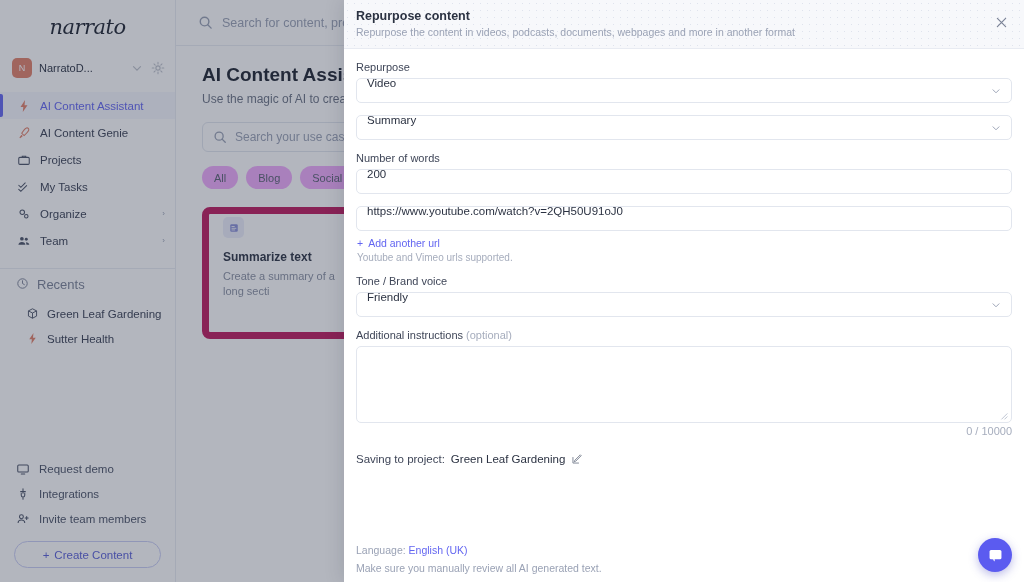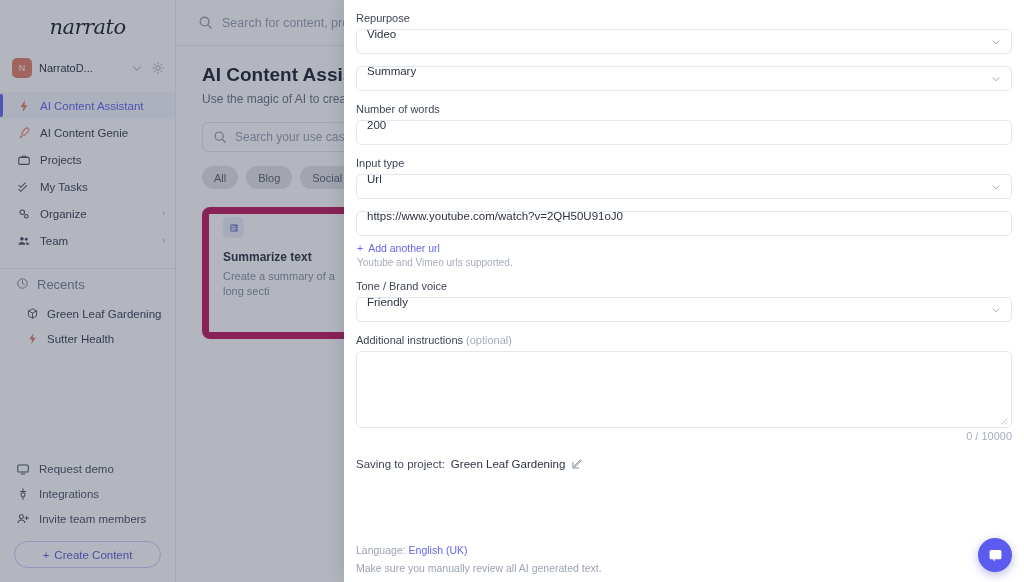--- a/index.html
+++ b/index.html
@@ -85,21 +85,21 @@
   .main-pad { padding: 18px 26px; }
   .page-title { font-size: 19px; font-weight: bold; color: #1d2330; margin: 0 0 6px; }
   .page-sub { font-size: 12px; color: #6b7384; margin: 0 0 16px; }
   .usecase-search {
     height: 30px; width: 300px; border: 1px solid #e2e6ee; border-radius: 6px;
     display: flex; align-items: center; gap: 8px; padding: 0 10px;
     color: #9aa2b5; font-size: 12px; margin-bottom: 14px;
   }
   .chips { display: flex; gap: 8px; margin-bottom: 18px; }
   .chip {
-    height: 23px; border-radius: 12px; background: #e5e5e5; color: #5a6173;
+    height: 23px; border-radius: 12px; background: #f0abfc; color: #5a6173;
     font-size: 11px; display: flex; align-items: center; padding: 0 12px;
   }
   .chip.sel { background: #6366f1; color: #fff; }
   .cards { display: flex; gap: 14px; }
   .card {
     width: 172px; height: 132px; border: 7px solid #be185d; border-radius: 8px;
     padding: 3px 14px;
   }
   .card-ico { width: 21px; height: 21px; border-radius: 5px; background: #eceefb; display: flex; align-items: center; justify-content: center; margin-bottom: 12px; }
   .card-title { font-size: 12px; font-weight: bold; color: #2b3242; margin-bottom: 5px; }
@@ -368,20 +368,29 @@
           </div>
         </div>
       </div>
     </div>
   </div>
 
   <div class="dim"></div>
 
   <div class="modal">
 
+    <div class="modal-head">
+      <div class="modal-title">Repurpose content</div>
+      <div class="modal-sub">Repurpose the content in videos, podcasts, documents, webpages and more in another format</div>
+      <div class="close-btn">
+        <svg viewBox="0 0 16 16" width="15" height="15">
+            <path d="M3.6 3.6l8.8 8.8M12.4 3.6l-8.8 8.8" stroke="#7b8397" stroke-width="1.3" stroke-linecap="round"></path>
+          </svg>
+      </div>
+    </div>
 
     <div class="modal-body">
 
       <div class="field">
         <div class="f-label">Repurpose</div>
         <div class="ctrl">
           <span>Video</span>
           <span class="chev">
             <svg viewBox="0 0 16 16" width="12" height="12">
                 <path d="M4 6.4l4 4 4-4" fill="none" stroke="#9aa2b5" stroke-width="1.3" stroke-linecap="round"></path>
@@ -401,31 +410,20 @@
         </div>
       </div>
 
       <div class="field">
         <div class="f-label">Number of words</div>
         <div class="ctrl plain">
           <span>200</span>
         </div>
       </div>
 
-      <div class="field">
-        <div class="f-label">Input type</div>
-        <div class="ctrl">
-          <span>Url</span>
-          <span class="chev">
-            <svg viewBox="0 0 16 16" width="12" height="12">
-                <path d="M4 6.4l4 4 4-4" fill="none" stroke="#9aa2b5" stroke-width="1.3" stroke-linecap="round"></path>
-              </svg>
-          </span>
-        </div>
-      </div>
 
       <div class="field">
         <div class="ctrl plain">
           <span>https://www.youtube.com/watch?v=2QH50U91oJ0</span>
         </div>
         <div class="addurl">
           <span>+</span>
           <span>Add another url</span>
         </div>
         <div class="hint">Youtube and Vimeo urls supported.</div>

